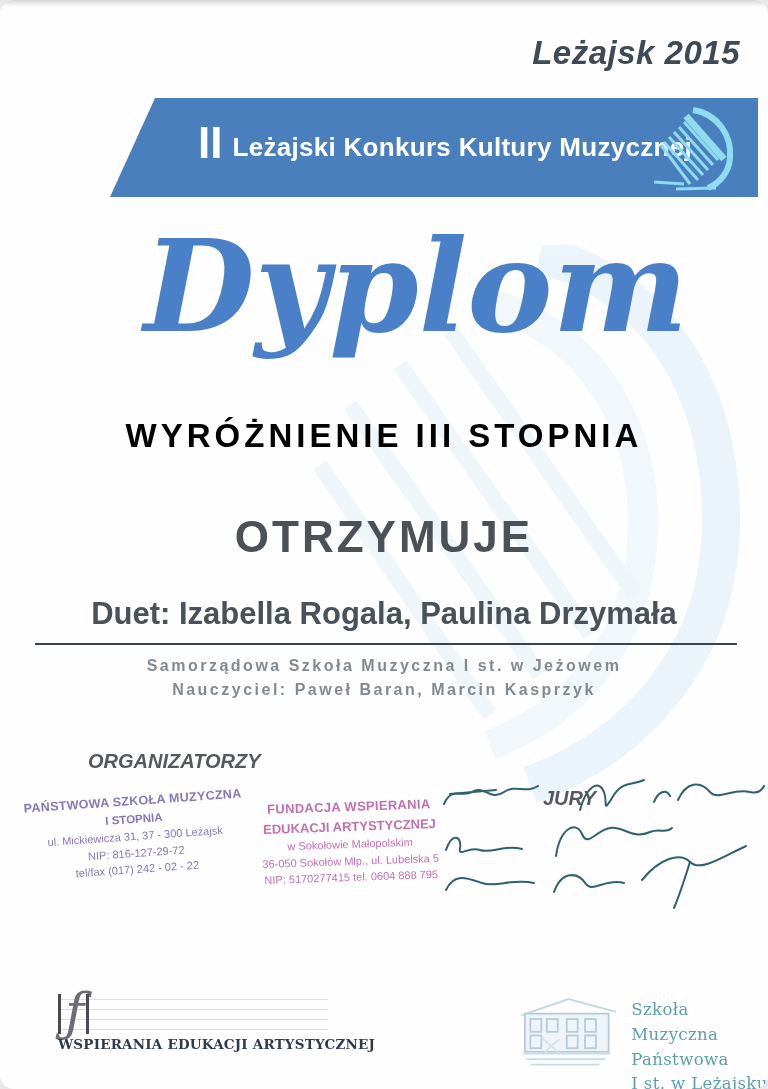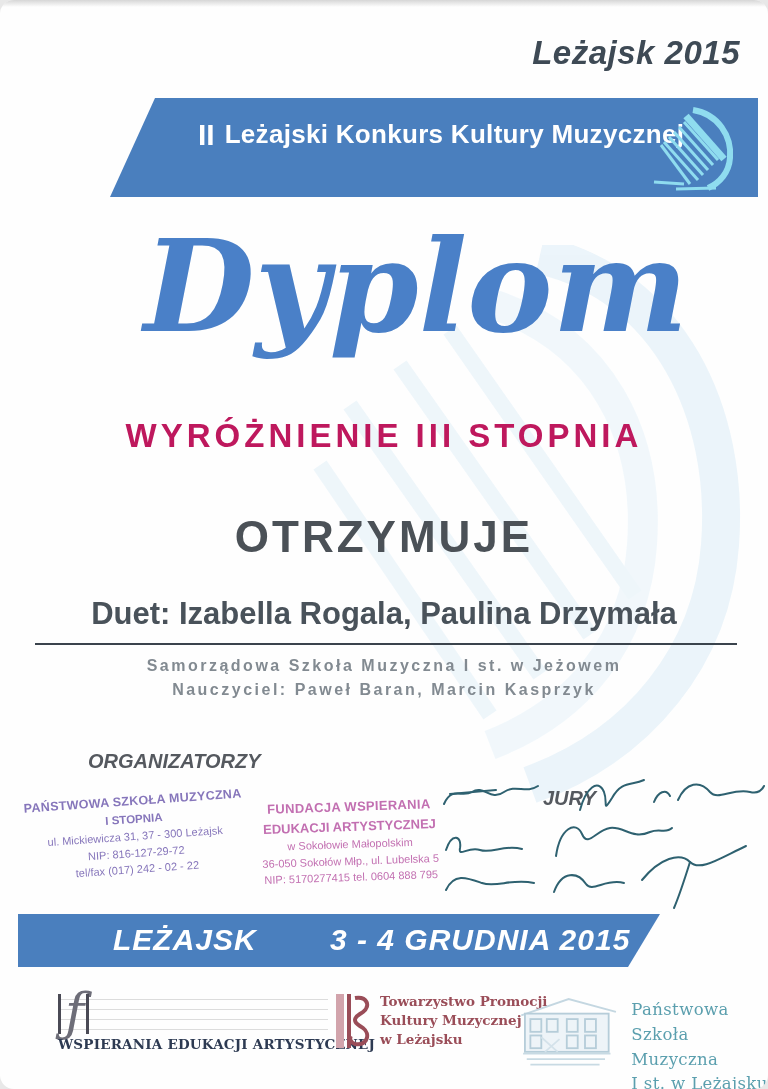--- a/index.html
+++ b/index.html
@@ -15,30 +15,30 @@
   .ctr{left:0;width:768px;text-align:center;}
 
   
   .edition{top:34px;right:28px;font-size:33px;font-weight:bold;font-style:italic;
     color:#3e4a55;letter-spacing:.5px;z-index:2;}
 
   
   .top-banner{left:110px;top:98px;width:648px;height:99px;background:#4a7fbe;
     clip-path:polygon(45px 0,100% 0,100% 100%,0 100%);z-index:2;}
   .top-banner .txt{position:absolute;left:88px;top:20px;color:#fff;white-space:nowrap;}
-  .top-banner .num{font-size:30px;font-weight:bold;vertical-align:-2px;}
+  .top-banner .num{font-size:44px;font-weight:bold;vertical-align:-2px;}
   .top-banner .nm{font-size:26px;font-weight:bold;margin-left:10px;letter-spacing:.3px;}
   .accordion{position:absolute;right:16px;top:6px;}
 
   
   .watermark{left:290px;top:245px;z-index:0;opacity:.55;}
 
   .title-script{top:210px;font-family:"DejaVu Serif",serif;font-style:italic;font-weight:bold;
     font-size:128px;color:#4a80c8;line-height:1.2;z-index:1;padding-left:32px;}
-  .award{top:417px;font-size:33px;font-weight:bold;letter-spacing:4px;color:#be185d;z-index:1;}
+  .award{top:417px;font-size:33px;font-weight:bold;letter-spacing:4px;color:#000000;z-index:1;}
   .receives{top:512px;font-size:44px;font-weight:bold;letter-spacing:3px;color:#4b5157;z-index:1;}
   .recipient{top:596px;font-size:31px;font-weight:bold;color:#49525a;z-index:1;}
   .rule{top:643px;left:35px;width:702px;height:2px;background:#3a434c;z-index:1;}
   .school{top:657px;font-size:16px;font-weight:bold;letter-spacing:2.5px;color:#828a91;z-index:1;}
   .teacher{top:681px;font-size:16px;font-weight:bold;letter-spacing:2.5px;color:#828a91;z-index:1;}
 
   .section-h{font-size:20px;font-weight:bold;font-style:italic;color:#55595f;z-index:2;}
   .org-h{left:88px;top:750px;}
   .jury-h{left:543px;top:787px;}
 
@@ -152,61 +152,45 @@
     <path d="M142 38 C148 16 160 6 166 20 C170 30 164 42 174 26 C184 8 194 14 206 8"></path>
     <path d="M216 30 C220 20 228 16 232 24 M240 28 C248 10 262 8 272 20 C280 29 294 16 312 20 C320 22 324 18 326 14"></path>
     <path d="M8 78 C14 60 24 64 22 76 C20 86 30 74 42 78 C54 82 66 72 84 77"></path>
     <path d="M118 84 C122 56 138 48 144 62 C150 76 158 58 172 56 C186 54 194 68 212 60 C222 56 228 62 234 56"></path>
     <path d="M8 118 C16 100 30 106 44 111 C58 116 74 106 96 111"></path>
     <path d="M116 120 C124 98 140 100 148 112 C154 121 168 106 186 111"></path>
     <path d="M204 108 C222 86 242 80 252 90 C262 100 282 86 308 74"></path>
     <path d="M252 90 C247 106 242 122 236 136"></path>
   </svg>
 
-  <div class="abs bottom-banner">
-    <div class="city">LEŻAJSK</div>
-    <div class="date">3 - 4 GRUDNIA 2015</div>
-  </div>
 
   <div class="abs logo1">
     <div class="row">
       <div class="bar"></div>
       <div class="fglyph">ƒ</div>
       <div class="bar"></div>
     </div>
     <div class="sub">WSPIERANIA EDUKACJI ARTYSTYCZNEJ</div>
   </div>
 
-  <div class="abs logo2">
-    <svg width="36" height="58" viewBox="0 0 36 58">
-      <rect x="1" y="2" width="8" height="54" fill="#d2a4ac"></rect>
-      <rect x="12" y="2" width="4" height="54" fill="#9a4d58"></rect>
-      <path d="M20 6 C32 4 36 14 28 20 C24 23 20 24 20 28 C20 32 24 33 28 36 C36 42 32 54 20 52 C16 51 14 47 16 44" fill="none" stroke="#9a4d58" stroke-width="4"></path>
-    </svg>
-    <div class="txt">
-      <div>Towarzystwo Promocji</div>
-      <div>Kultury Muzycznej</div>
-      <div>w Leżajsku</div>
-    </div>
-  </div>
 
   <div class="abs logo3">
     <svg width="120" height="92" viewBox="0 0 120 92" fill="none" stroke="#b6cdd9" stroke-width="2">
       <path d="M8 30 L60 12 L112 26" stroke="#c4d7e1"></path>
       <rect x="12" y="28" width="92" height="42" fill="#eef4f8"></rect>
       <rect x="18" y="34" width="12" height="14"></rect>
       <rect x="36" y="34" width="12" height="14"></rect>
       <rect x="58" y="34" width="12" height="14"></rect>
       <rect x="78" y="34" width="12" height="14"></rect>
       <rect x="18" y="52" width="12" height="14"></rect>
       <rect x="58" y="52" width="12" height="14"></rect>
       <rect x="78" y="52" width="12" height="14"></rect>
       <path d="M10 72 L106 72 M14 78 L100 78 M18 84 L94 84" stroke="#c8dae3"></path>
       <path d="M30 54 L48 70 M34 70 L50 56" stroke="#d4e2ea"></path>
     </svg>
     <div class="txt">
+      <div>Szkoła Muzyczna</div>
       <div>Państwowa</div>
-      <div>Szkoła Muzyczna</div>
       <div>I st. w Leżajsku</div>
     </div>
   </div>
 
 </div>
 
 </body></html>

